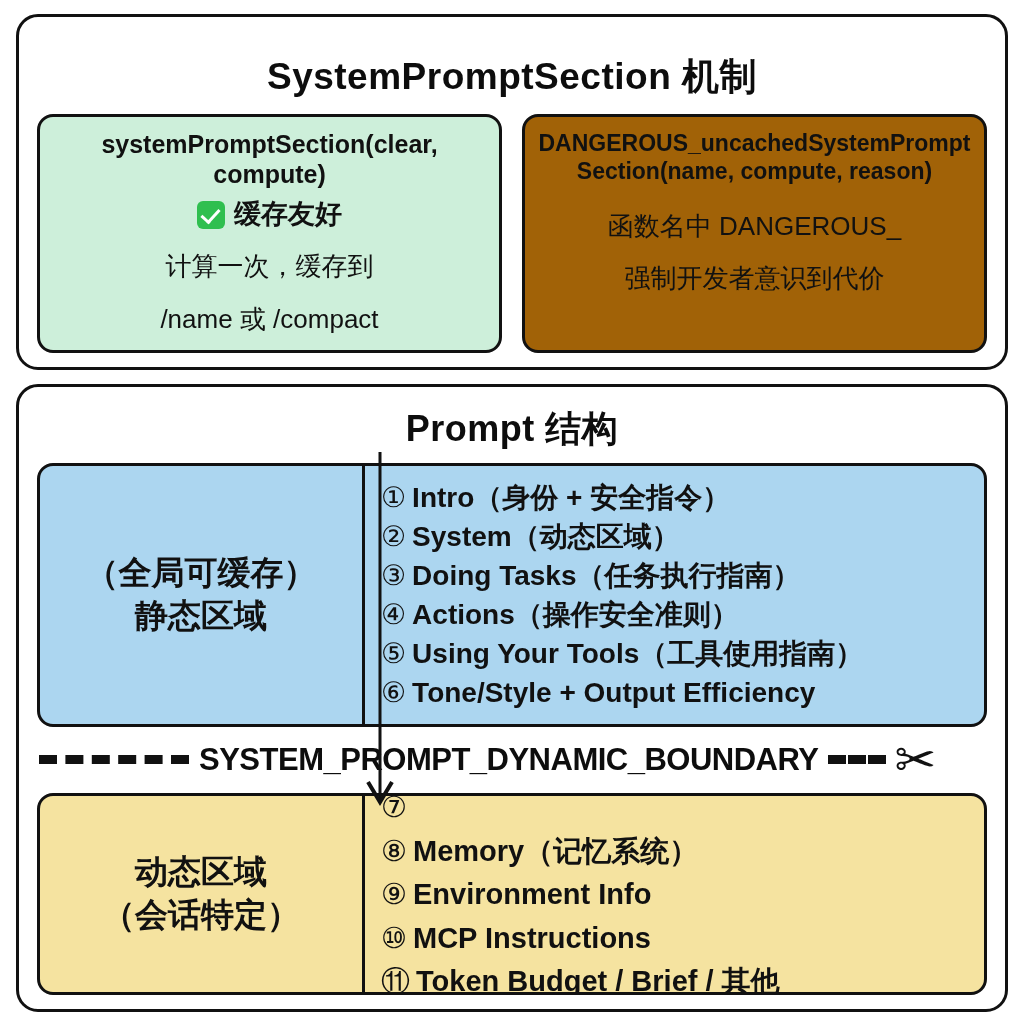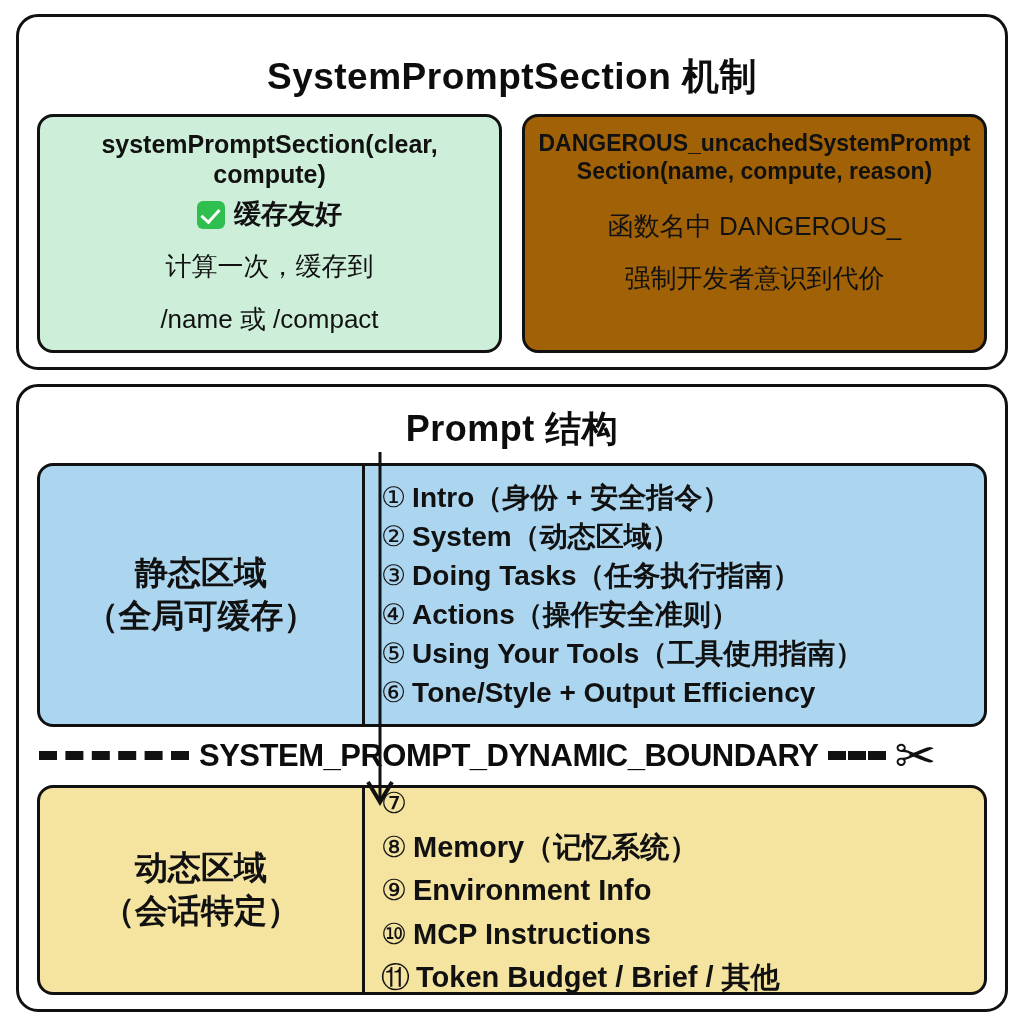--- a/index.html
+++ b/index.html
@@ -189,21 +189,21 @@
     white-space: nowrap;
     display: flex;
     align-items: baseline;
     gap: 6px;
   }
   .region.dynamic .list-item { font-size: 29px; line-height: 1.36; }
   .num { flex: 0 0 auto; font-weight: normal; }
 
   
   .boundary {
-    height: 58px;
+    height: 66px;
     display: flex;
     align-items: center;
     gap: 10px;
     padding: 0 2px;
     position: relative;
   }
   .dash-run {
     height: 0;
     border-top: 9px dashed #111111;
     flex: 0 0 auto;
@@ -260,22 +260,22 @@
       </div>
 
     </div>
   </section>
 
   <section class="card" id="card-structure">
     <h1 class="card-title">Prompt 结构</h1>
 
     <div class="region static">
       <div class="region-label">
+        <span>（全局可缓存）</span>
         <span>静态区域</span>
-        <span>（全局可缓存）</span>
       </div>
       <div class="region-list">
         <div class="list-item">
           <span class="num">①</span>
           <span>Intro（身份 + 安全指令）</span>
         </div>
         <div class="list-item">
           <span class="num">②</span>
           <span>System（动态区域）</span>
         </div>

